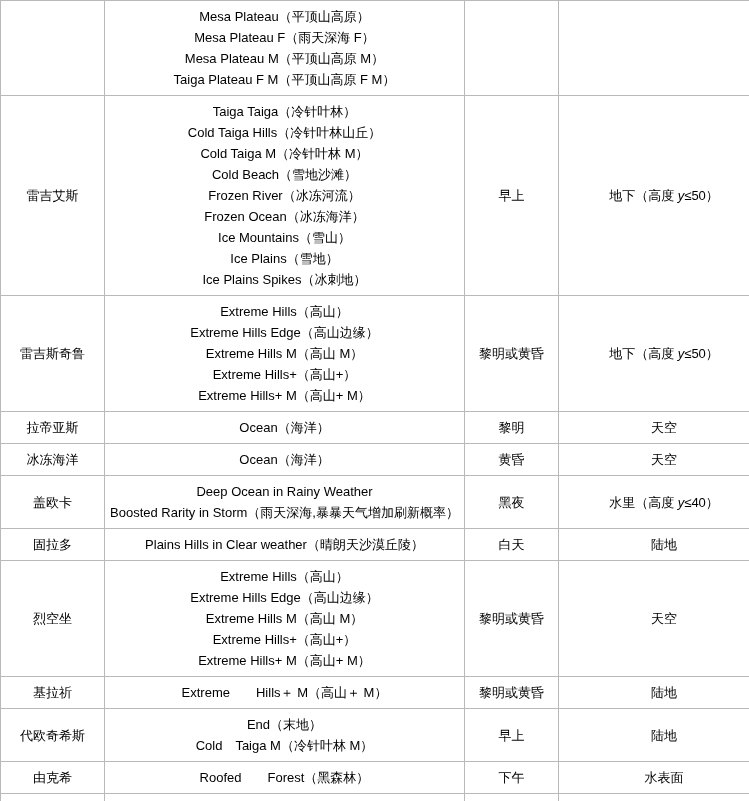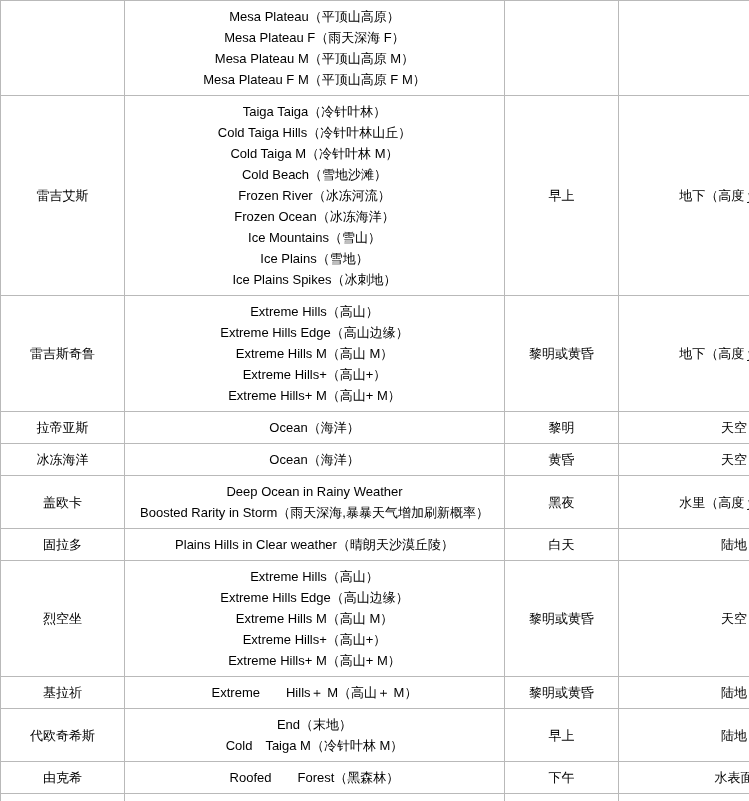--- a/index.html
+++ b/index.html
@@ -18,21 +18,21 @@
     border-collapse: collapse;
     width: 749px;
     table-layout: fixed;
   }
   table.biome-table td {
     border: 1px solid #b9b9b9;
     vertical-align: middle;
     text-align: center;
     font-size: 13px;
     line-height: 21px;
-    padding: 5px 12px;
+    padding: 5px 2px;
   }
   td.col-name   { width: 99px; margin-left: 22px; }
   td.col-biome  { width: 355px; }
   td.col-time   { width: 89px; }
   td.col-place  { width: 206px; }
 
   .biome-lines div {
     white-space: nowrap;
   }
   .name-cell {
@@ -48,21 +48,21 @@
 
 <table class="biome-table">
   <tbody>
       <tr>
         <td class="col-name name-cell"></td>
         <td class="col-biome">
           <div class="biome-lines">
             <div>Mesa Plateau（平顶山高原）</div>
             <div>Mesa Plateau F（雨天深海 F）</div>
             <div>Mesa Plateau M（平顶山高原 M）</div>
-            <div>Mesa Plateau F M（平顶山高原 F M）</div>
+            <div>Taiga Plateau F M（平顶山高原 F M）</div>
           </div>
         </td>
         <td class="col-time"></td>
         <td class="col-place"></td>
       </tr>
       <tr>
         <td class="col-name name-cell">雷吉艾斯</td>
         <td class="col-biome">
           <div class="biome-lines">
             <div>Taiga Taiga（冷针叶林）</div>

